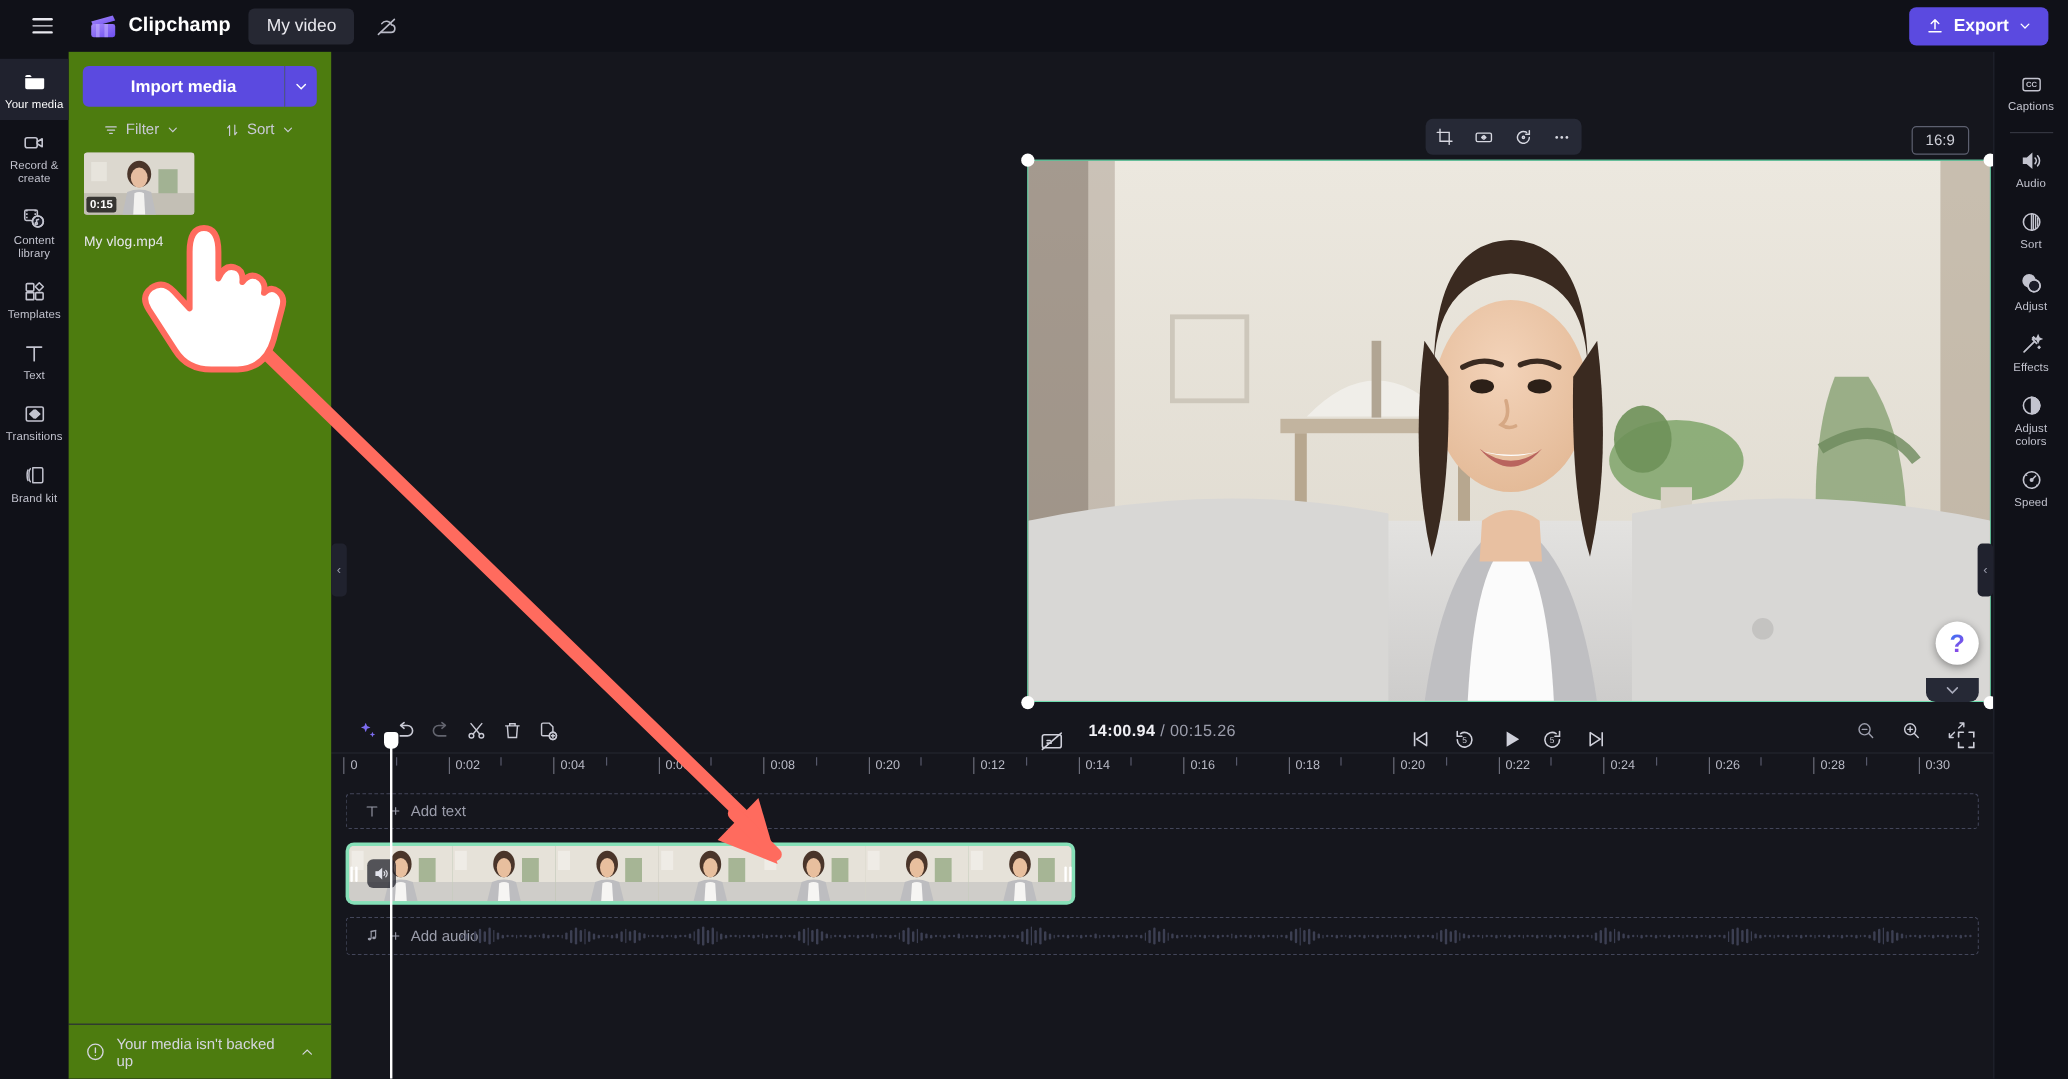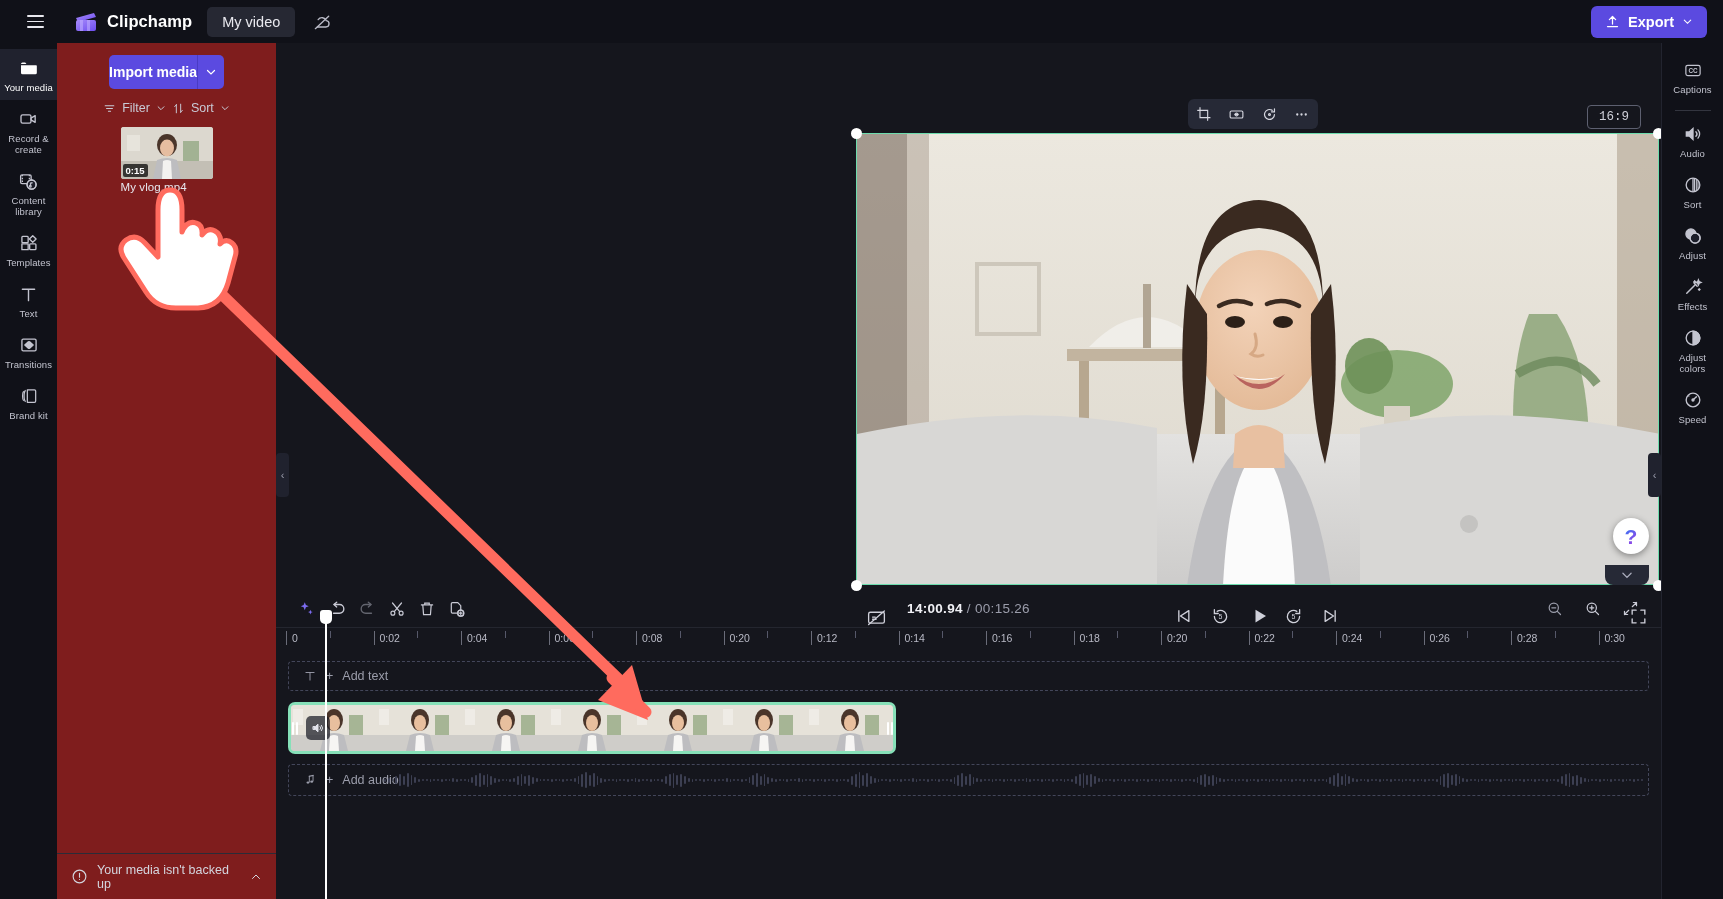--- a/index.html
+++ b/index.html
@@ -46,22 +46,22 @@
   .rail-item {
     width: 57px; padding: 8px 2px 7px; display: flex; flex-direction: column; align-items: center;
     gap: 3px; cursor: pointer; color: #c3c4cf;
   }
   .rail-item.active { background: #20222e; color: #fff; }
   .rail-ico { height: 22px; display: flex; align-items: center; justify-content: center; }
   .rail-lbl { font-size: 9.5px; line-height: 11px; text-align: center; letter-spacing: .1px; }
 
   
   .media-panel {
-    width: 219px; flex: 0 0 219px; background: #7f1d1d; display: flex; flex-direction: column;
-    position: relative; z-index: 15; align-items: center;
+    width: 219px; flex: 0 0 219px; background: #4d7c0f; display: flex; flex-direction: column;
+    position: relative; z-index: 15;
   }
   .import-row { display: flex; padding: 12px 12px 0; }
   .import-btn {
     flex: 1 1 auto; background: #5b4ae0; color: #fff; border: none; font-family: inherit;
     border-radius: 5px 0 0 5px; height: 34px; font-size: 14px; font-weight: 600; cursor: pointer;
   }
   .import-caret {
     width: 27px; background: #5b4ae0; border-left: 1px solid #4a3bc4; border-radius: 0 5px 5px 0;
     display: flex; align-items: center; justify-content: center; cursor: pointer;
   }
@@ -71,40 +71,40 @@
   .thumbs { padding: 4px 13px; }
   .thumb-card { width: 92px; cursor: pointer; }
   .thumb-img {
     width: 92px; height: 52px; border-radius: 3px; position: relative; overflow: hidden;
     background: linear-gradient(160deg,#cfcabf 0%,#b9b3a8 45%,#a8a297 100%);
   }
   .dur-badge {
     position: absolute; left: 2px; bottom: 2px; background: rgba(0,0,0,.72); color: #fff;
     font-size: 9.5px; font-weight: 700; border-radius: 2px; padding: 1px 3px;
   }
-  .thumb-name { font-size: 11.5px; color: #e7e7ee; margin-top: 2px; letter-spacing: .1px; }
+  .thumb-name { font-size: 11.5px; color: #e7e7ee; margin-top: 17px; letter-spacing: .1px; }
 
   .backup-bar {
     margin-top: auto; border-top: 1px solid #2a2c38; height: 46px; display: flex; align-items: center;
     gap: 9px; padding: 0 14px; font-size: 12.5px; color: #d4d5de; cursor: pointer;
   }
 
   
   .stage { flex: 1 1 auto; display: flex; flex-direction: column; min-width: 0; background: #15161d; position: relative; }
   .preview-wrap { flex: 0 0 547px; position: relative; }
 
   .float-tools {
     position: absolute; left: 912px; top: 56px; width: 130px; height: 30px; background: #262936;
     border-radius: 6px; display: flex; align-items: center; justify-content: space-around; z-index: 6;
   }
   .ft-btn { width: 26px; height: 24px; display: flex; align-items: center; justify-content: center; cursor: pointer; color: #d6d7e0; }
 
   .ratio-badge {
     position: absolute; right: 20px; top: 62px; border: 1px solid #5d6070; border-radius: 4px;
-    padding: 4px 11px; font-size: 12.5px; color: #cfd0d9; z-index: 6; cursor: pointer; font-family: Liberation Mono, monospace;
+    padding: 4px 11px; font-size: 12.5px; color: #cfd0d9; z-index: 6; cursor: pointer;
   }
 
   .video-frame {
     position: absolute; left: 580px; top: 90px; width: 803px; height: 452px;
     border: 1.6px solid #6ddcae; overflow: hidden;
     background: linear-gradient(to bottom,#e5e1d8 0%,#ded9cf 55%,#d9d4c9 100%);
   }
   .handle { position: absolute; width: 11px; height: 11px; border-radius: 50%; background: #fff; z-index: 7; }
 
   .pvctl { position: absolute; left: 0; right: 0; top: 556px; height: 36px; z-index: 6; }

